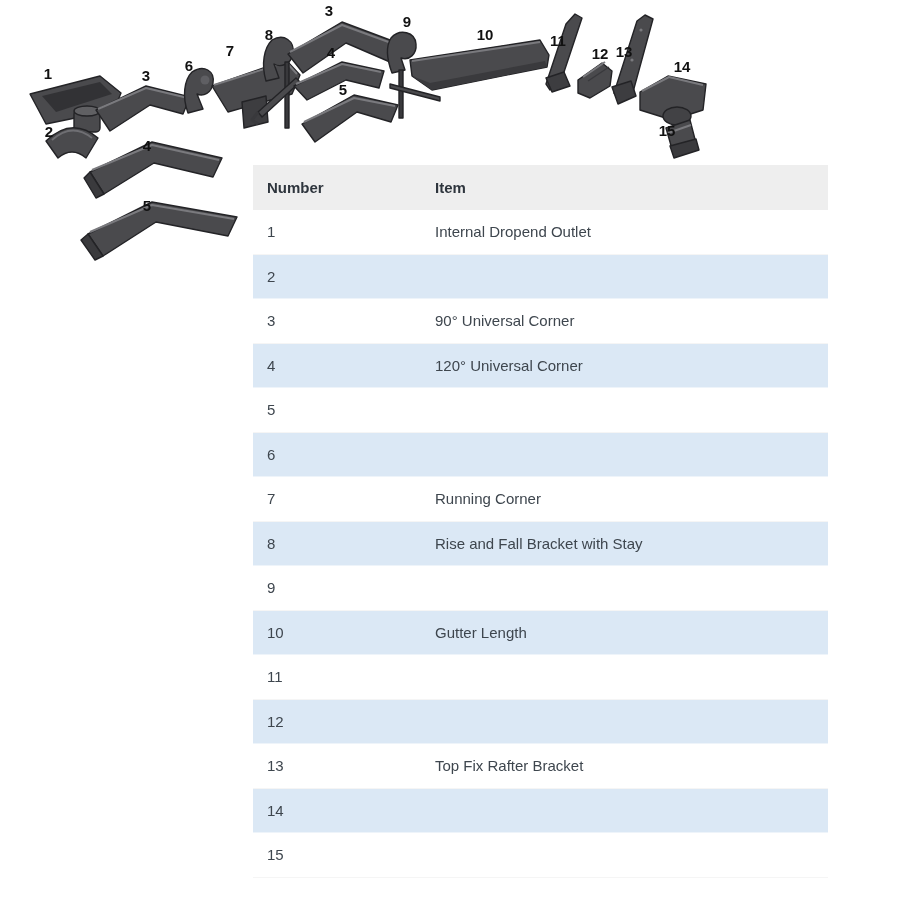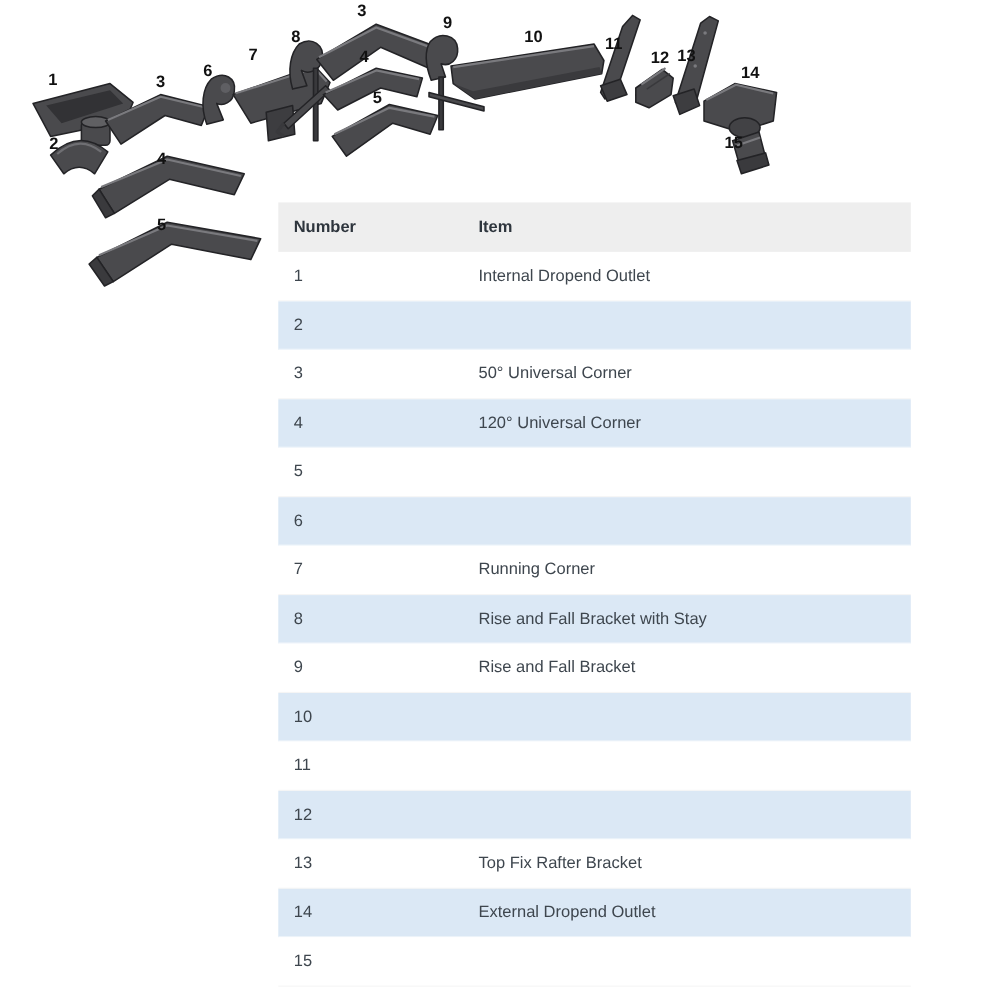--- a/index.html
+++ b/index.html
@@ -10,21 +10,21 @@
   
   .diagram{position:absolute;left:0;top:0;width:907px;height:270px;}
   .diagram svg{position:absolute;left:0;top:0;}
   .part-label{
     position:absolute;transform:translate(-50%,-50%);
     font-weight:bold;font-size:15px;color:#111;line-height:1;
     letter-spacing:0;user-select:none;
   }
   
   .parts-table{
-    position:absolute;left:253px;top:184px;width:575px;
+    position:absolute;left:253px;top:165px;width:575px;
     font-size:15px;color:#3e464e;
   }
   .thead{
     display:flex;align-items:center;height:45px;background:#eeeeee;
     font-weight:bold;color:#2e353d;
   }
   .trow{
     display:flex;align-items:center;height:44.5px;background:#ffffff;
     box-sizing:border-box;border-bottom:1px solid #f5f5f5;
   }
@@ -175,21 +175,21 @@
     <div class="col-num">1</div>
     <div class="col-item">Internal Dropend Outlet</div>
   </div>
 
   <div class="trow alt">
     <div class="col-num">2</div>
   </div>
 
   <div class="trow">
     <div class="col-num">3</div>
-    <div class="col-item">50° Universal Corner</div>
+    <div class="col-item">90° Universal Corner</div>
   </div>
 
   <div class="trow alt">
     <div class="col-num">4</div>
     <div class="col-item">120° Universal Corner</div>
   </div>
 
   <div class="trow">
     <div class="col-num">5</div>
   </div>
@@ -203,42 +203,41 @@
     <div class="col-item">Running Corner</div>
   </div>
 
   <div class="trow alt">
     <div class="col-num">8</div>
     <div class="col-item">Rise and Fall Bracket with Stay</div>
   </div>
 
   <div class="trow">
     <div class="col-num">9</div>
-    <div class="col-item">Rise and Fall Bracket</div>
   </div>
 
   <div class="trow alt">
     <div class="col-num">10</div>
+    <div class="col-item">Gutter Length</div>
   </div>
 
   <div class="trow">
     <div class="col-num">11</div>
   </div>
 
   <div class="trow alt">
     <div class="col-num">12</div>
   </div>
 
   <div class="trow">
     <div class="col-num">13</div>
     <div class="col-item">Top Fix Rafter Bracket</div>
   </div>
 
   <div class="trow alt">
     <div class="col-num">14</div>
-    <div class="col-item">External Dropend Outlet</div>
   </div>
 
   <div class="trow">
     <div class="col-num">15</div>
   </div>
 </div>
 </div>
 
 </body></html>

